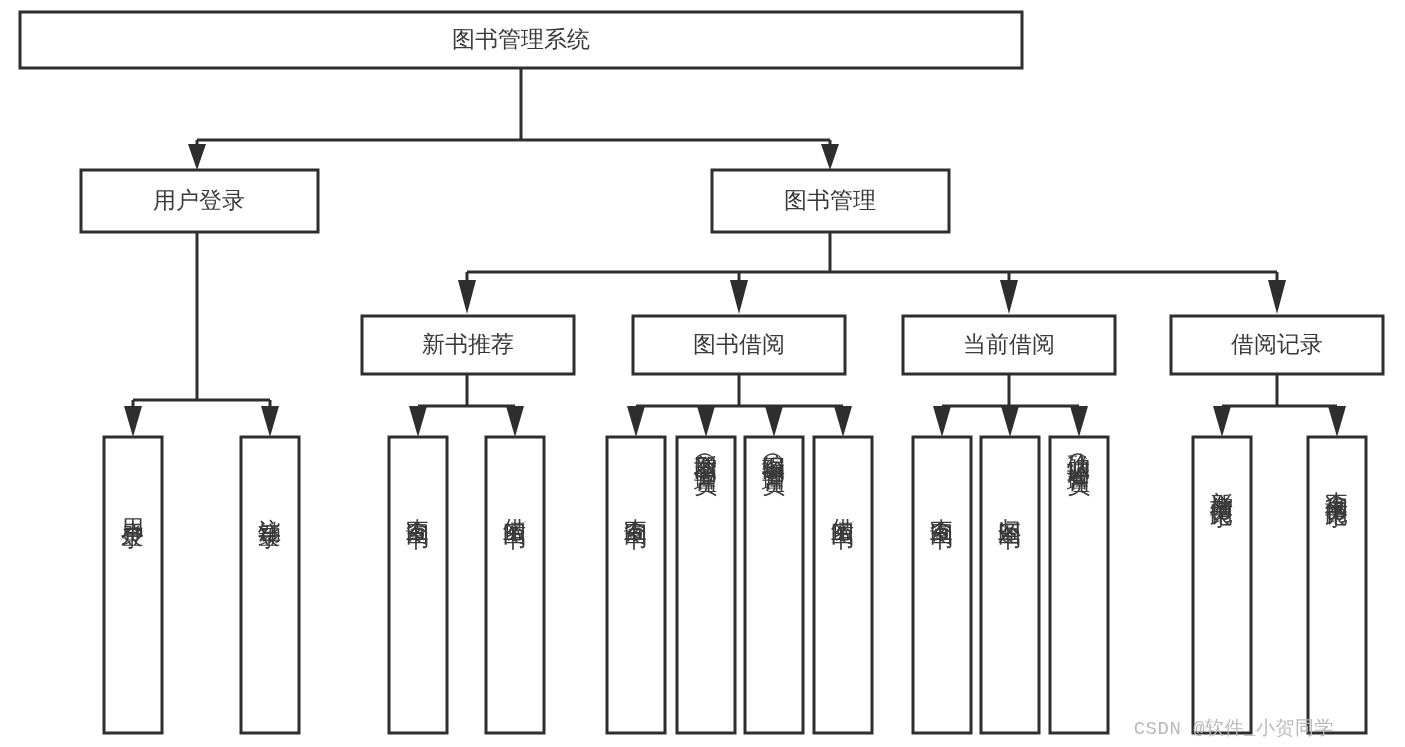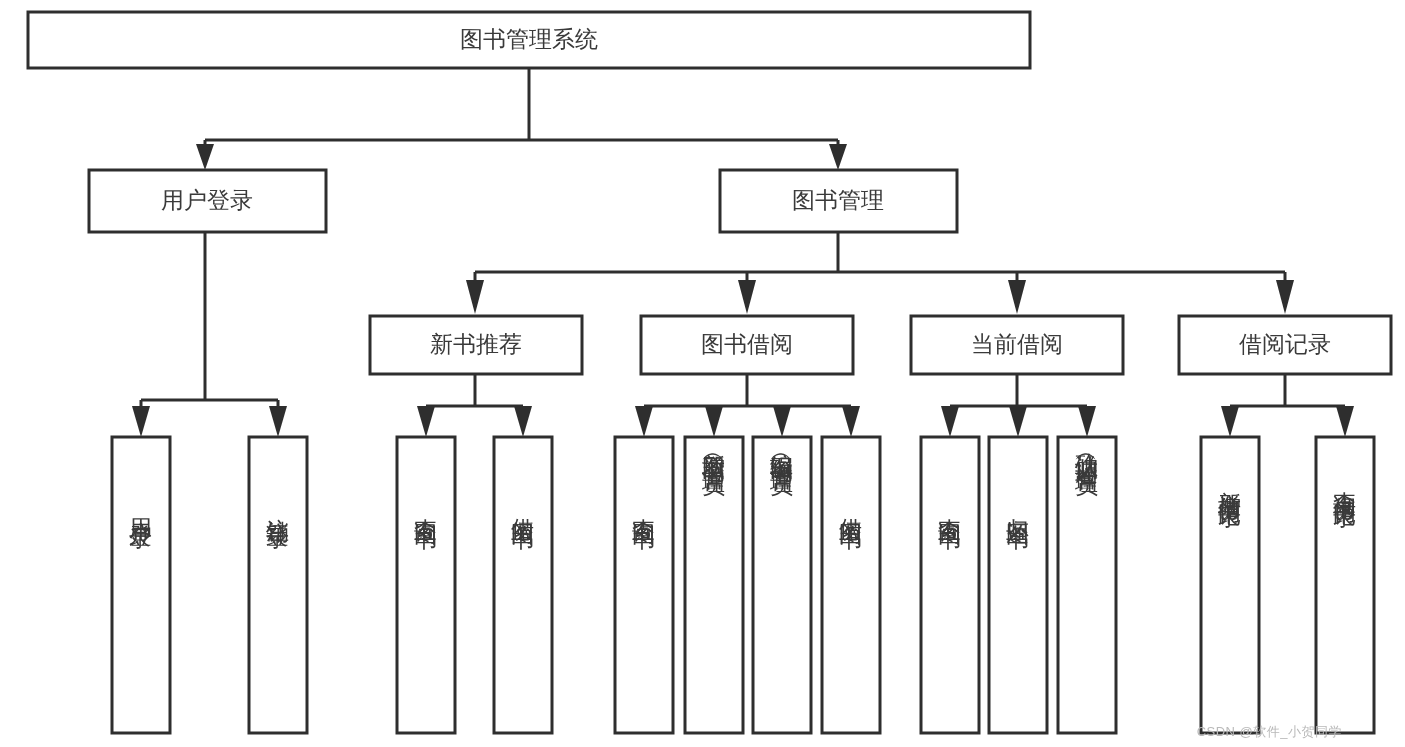--- a/index.html
+++ b/index.html
@@ -11,21 +11,20 @@
     font-family: "Liberation Sans", "DejaVu Sans", sans-serif;
     width: 1405px;
     height: 747px;
     position: relative;
     overflow: hidden;
   }
   #diagram-root {
     position: relative;
     width: 1348px;
     height: 747px;
-    margin-left: 8px;
   }
   svg.flow {
     position: absolute;
     top: 0;
     left: 0;
     width: 1405px;
     height: 747px;
   }
   .node-box {
     fill: #ffffff;
@@ -54,22 +53,22 @@
     font-family: "Liberation Sans", "DejaVu Sans", sans-serif;
     font-size: 23px;
     text-anchor: middle;
     writing-mode: vertical-rl;
     letter-spacing: 3px;
   }
   .watermark {
     position: absolute;
     right: 14px;
     bottom: 6px;
-    font-family: Liberation Sans, sans-serif;
-    font-size: 13px;
+    font-family: Liberation Mono, monospace;
+    font-size: 19px;
     color: #b9b9b9;
     letter-spacing: 0.5px;
     white-space: nowrap;
   }
 </style>
 </head>
 <body>
 
 <div id="diagram-root">
 

